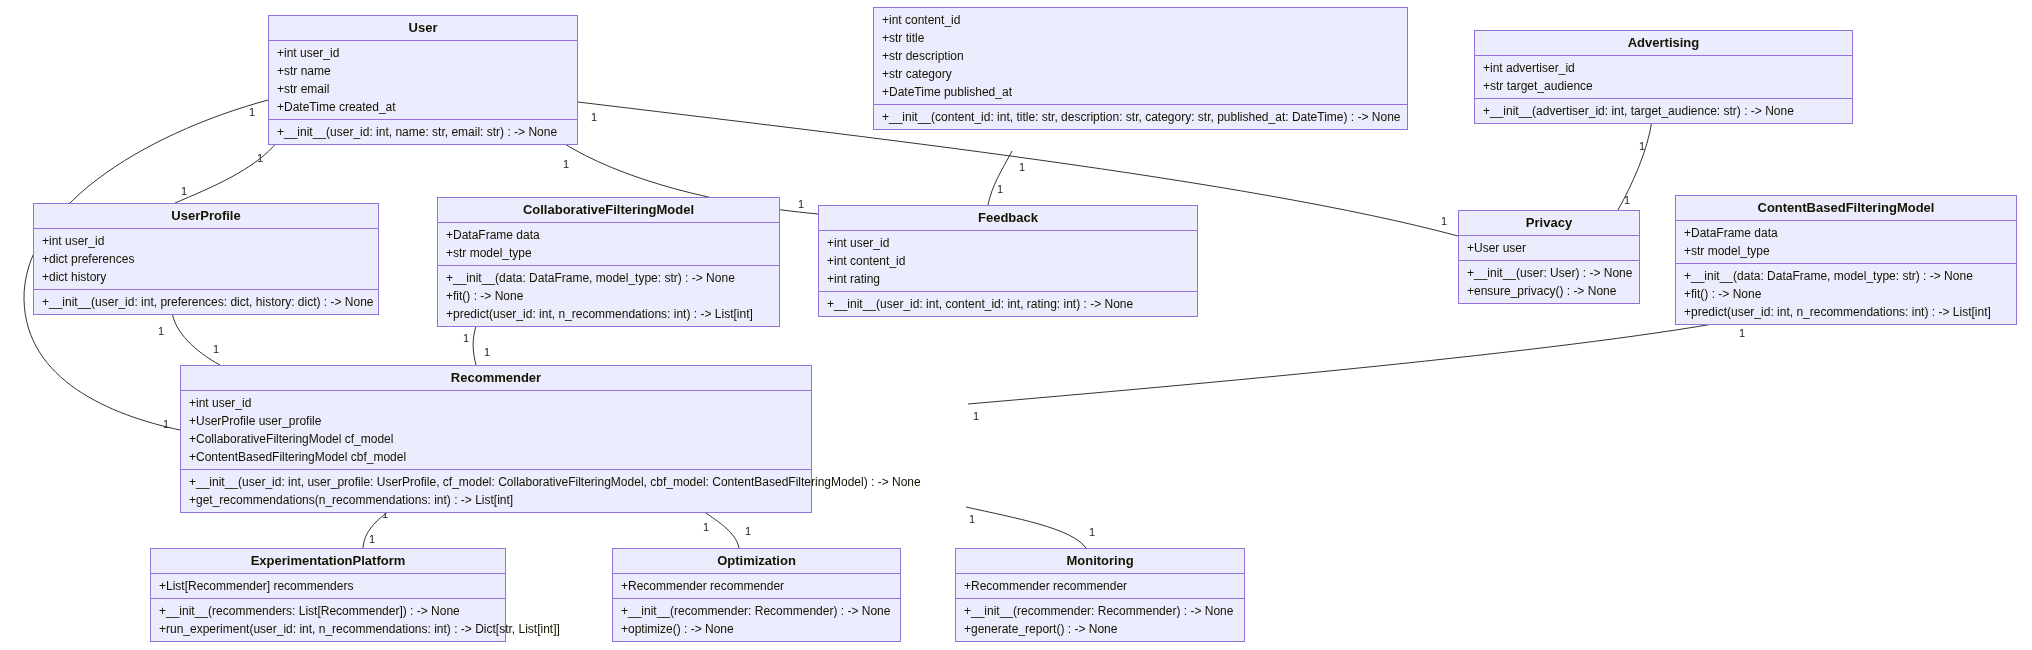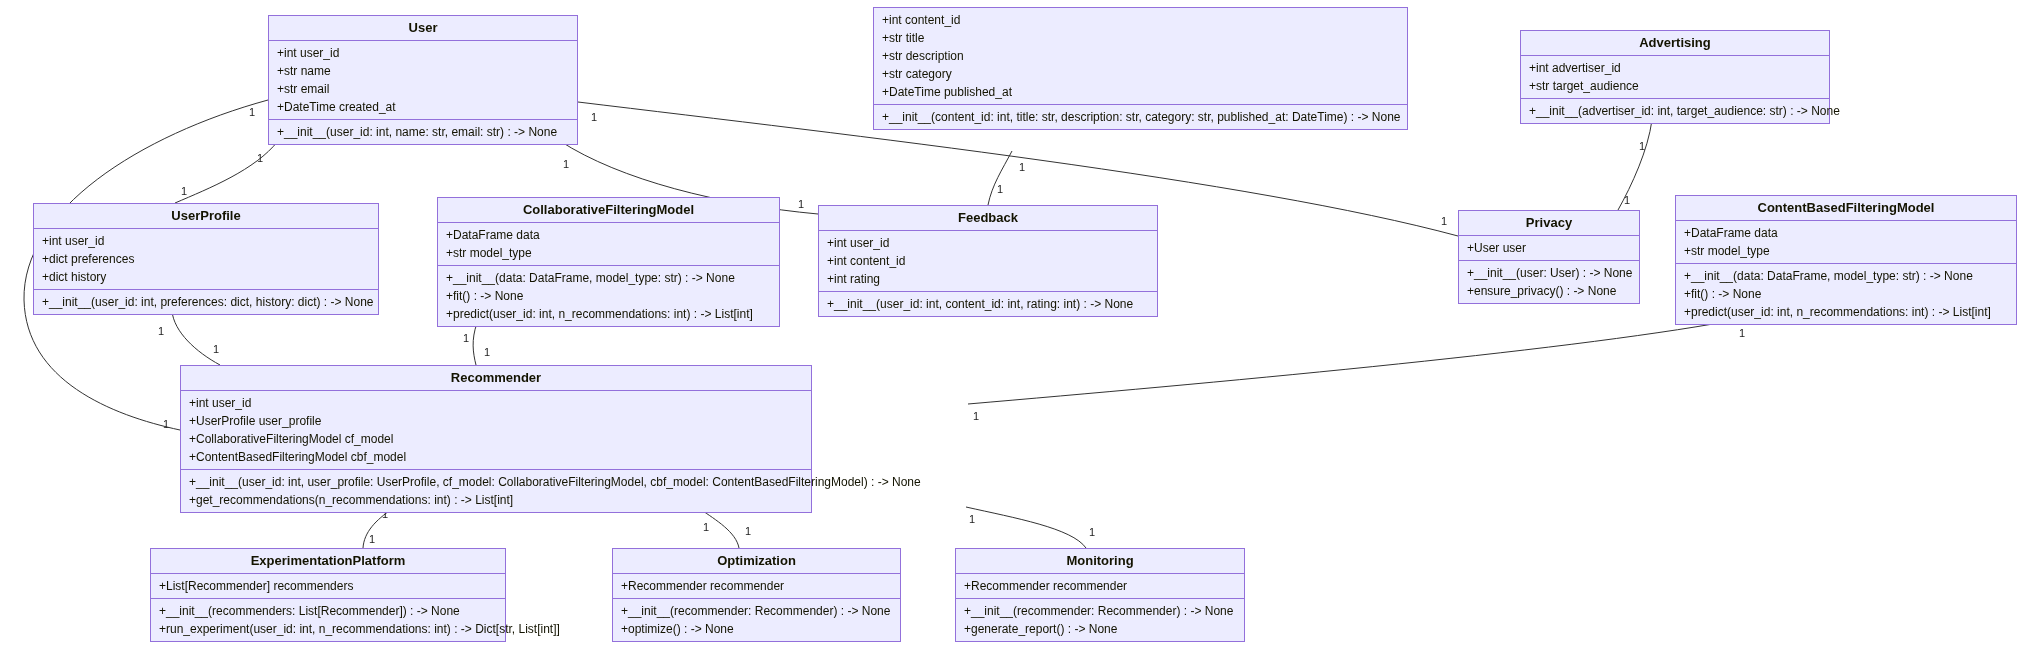--- a/index.html
+++ b/index.html
@@ -81,21 +81,21 @@
       <div class="row">+str title</div>
       <div class="row">+str description</div>
       <div class="row">+str category</div>
       <div class="row">+DateTime published_at</div>
     </div>
     <div class="uml-section">
       <div class="row">+__init__(content_id: int, title: str, description: str, category: str, published_at: DateTime) : -&gt; None</div>
     </div>
   </div>
 
-  <div class="uml-class" style="left:1520px;top:30px;width:310px">
+  <div class="uml-class" style="left:1474px;top:30px;width:379px">
     <div class="uml-title">Advertising</div>
     <div class="uml-section uml-attrs">
       <div class="row">+int advertiser_id</div>
       <div class="row">+str target_audience</div>
     </div>
     <div class="uml-section">
       <div class="row">+__init__(advertiser_id: int, target_audience: str) : -&gt; None</div>
     </div>
   </div>
 
@@ -117,21 +117,21 @@
       <div class="row">+DataFrame data</div>
       <div class="row">+str model_type</div>
     </div>
     <div class="uml-section">
       <div class="row">+__init__(data: DataFrame, model_type: str) : -&gt; None</div>
       <div class="row">+fit() : -&gt; None</div>
       <div class="row">+predict(user_id: int, n_recommendations: int) : -&gt; List[int]</div>
     </div>
   </div>
 
-  <div class="uml-class" style="left:818px;top:205px;width:340px">
+  <div class="uml-class" style="left:818px;top:205px;width:380px">
     <div class="uml-title">Feedback</div>
     <div class="uml-section uml-attrs">
       <div class="row">+int user_id</div>
       <div class="row">+int content_id</div>
       <div class="row">+int rating</div>
     </div>
     <div class="uml-section">
       <div class="row">+__init__(user_id: int, content_id: int, rating: int) : -&gt; None</div>
     </div>
   </div>

